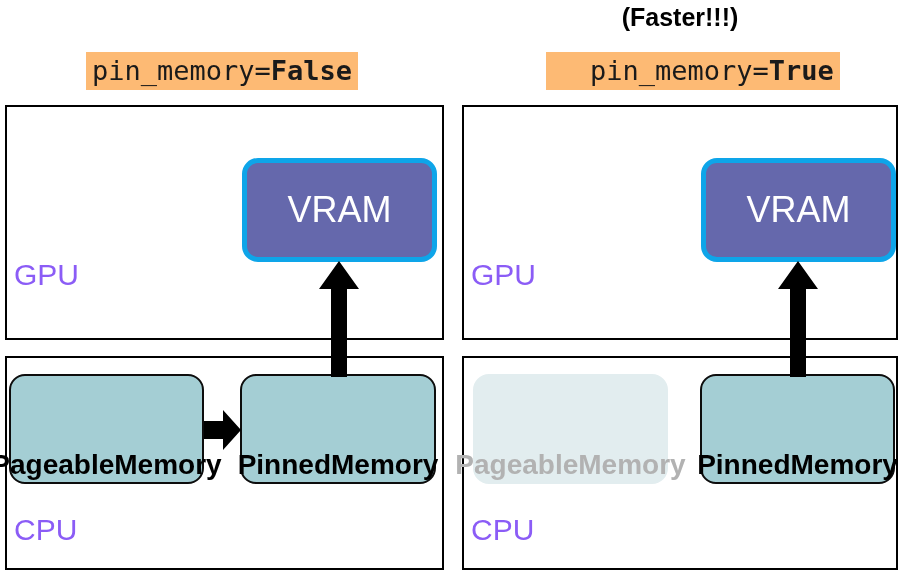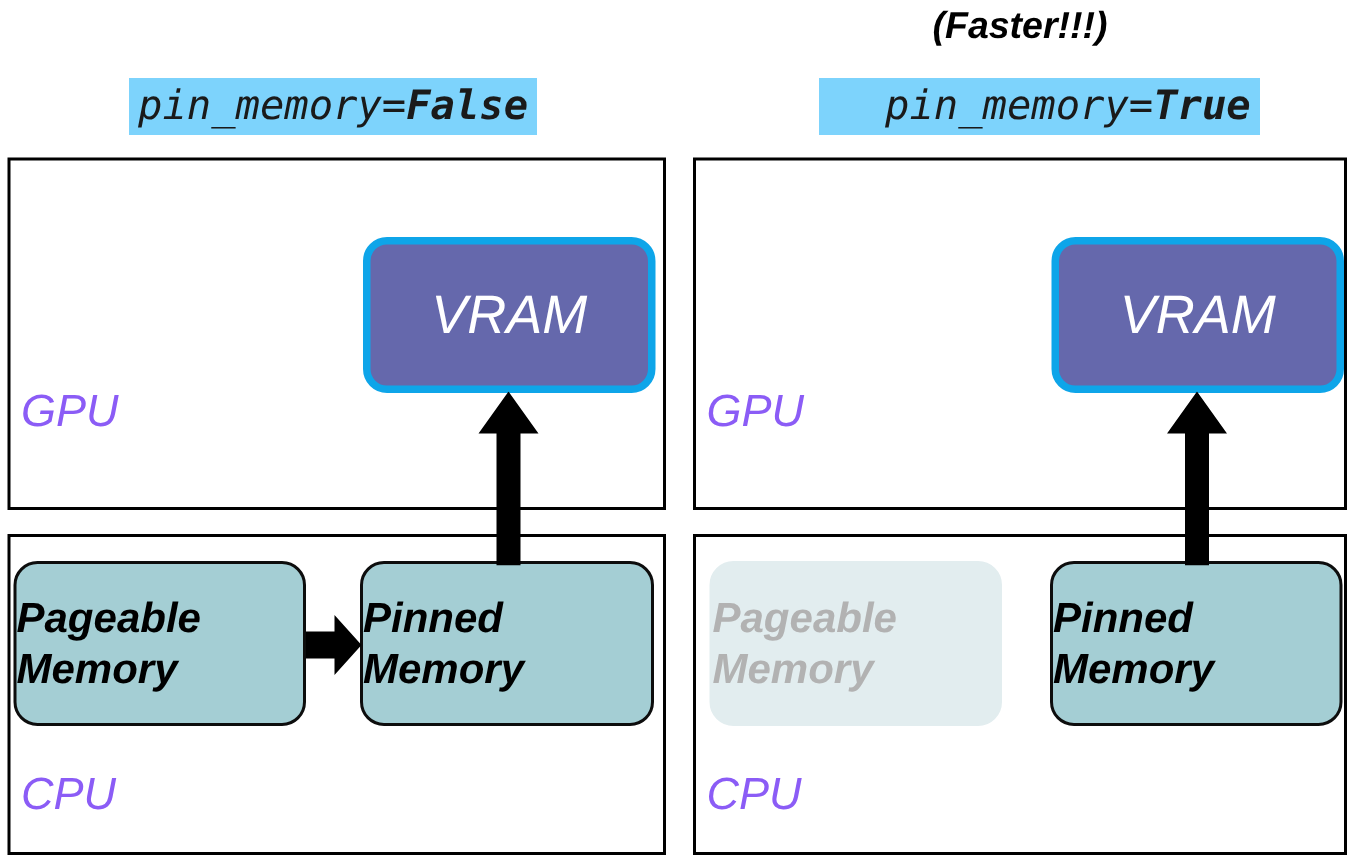--- a/index.html
+++ b/index.html
@@ -14,21 +14,20 @@
     overflow: hidden;
     font-family: "Liberation Sans", sans-serif;
     -webkit-font-smoothing: antialiased;
   }
 
   .stage {
     position: absolute;
     left: 0; top: 0;
     width: 905px;
     height: 574px;
-    font-style: italic;
   }
 
   
   .faster-label {
     position: absolute;
     left: 462px;
     top: 2px;
     width: 436px;
     text-align: center;
     font-family: "Liberation Sans", sans-serif;
@@ -38,21 +37,21 @@
     color: #000000;
     letter-spacing: 0px;
   }
 
   .code-title {
     position: absolute;
     font-family: "DejaVu Sans Mono", monospace;
     font-size: 27px;
     line-height: 38px;
     color: #1a1a1a;
-    background: #7dd3fc;
+    background: #fdba74;
     white-space: pre;
     padding: 0 6px;
   }
   .code-title b { font-weight: bold; }
   .code-title .pre { font-weight: normal; }
 
   #title-left  { left: 86px;  top: 52px; }
   #title-right { left: 546px; top: 52px; padding-left: 44px; }
 
   
@@ -101,22 +100,22 @@
   #vram-right { left: 701px; top: 158px; width: 195px; height: 104px; }
 
   
   .mem-box {
     position: absolute;
     background: #a4ced4;
     border: 2px solid #0d0d0d;
     border-radius: 16px;
     box-sizing: border-box;
     display: flex;
-    flex-direction: column;
-    align-items: flex-start;
+    flex-direction: row;
+    align-items: flex-end;
     justify-content: center;
     font-family: "Liberation Sans", sans-serif;
     font-weight: bold;
     font-size: 28px;
     line-height: 34px;
     color: #000000;
     text-align: center;
   }
   .mem-box.faded {
     background: #e2edef;

